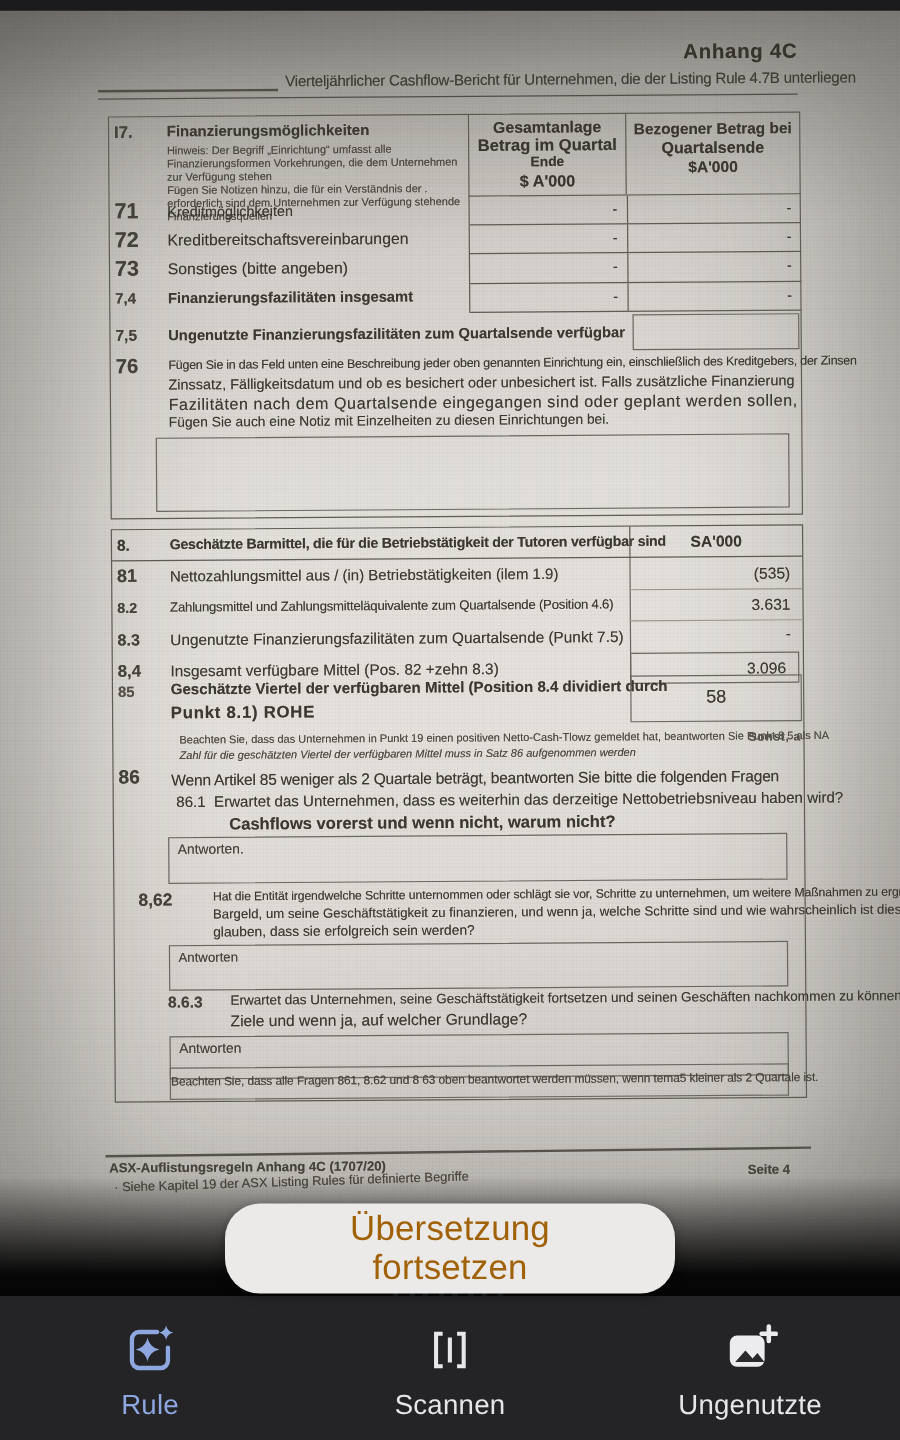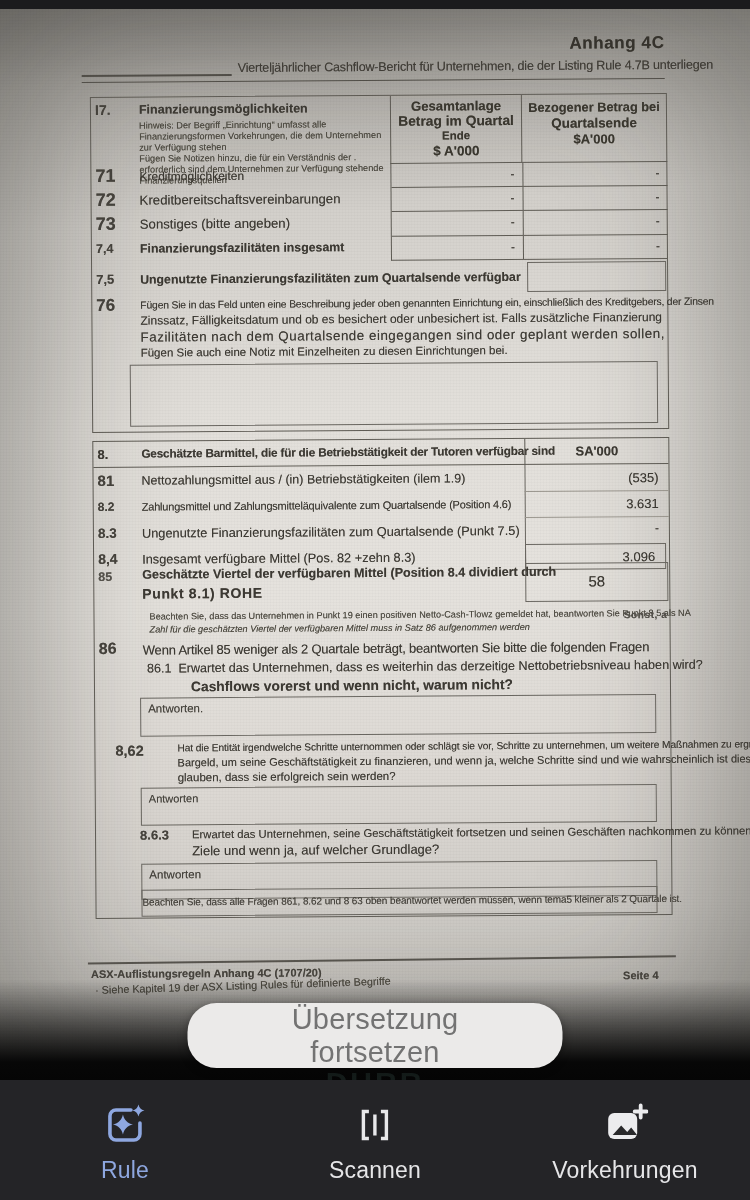--- a/index.html
+++ b/index.html
@@ -30,23 +30,23 @@
   .s7grid{position:absolute;left:299px;top:67px;width:276px;border-top:1.3px solid #5f5c55;border-left:1.3px solid #5f5c55;}
   .grow{display:flex;height:24.2px;border-bottom:1.3px solid #5f5c55;box-sizing:border-box;}
   .grow .c1{width:132px;border-right:1.3px solid #5f5c55;box-sizing:border-box;line-height:22px;}
   .grow .c2{flex:1;line-height:22px;}
 
   .hcell{position:absolute;top:0;height:67px;text-align:center;box-sizing:border-box;color:#3a372f;}
   .anslabel{padding:4px 7px;color:#45423c;}
   .smallnote{font-size:9.2px;line-height:11px;color:#4b483f;}
 
   
-  #pill{position:absolute;left:50%;top:1003px;transform:translateX(-50%);height:65px;
+  #pill{position:absolute;left:50%;top:1003px;transform:translateX(-50%);height:75px;
     background:#ebeae9;border-radius:29px;display:flex;align-items:center;padding:12px 42px;
-    font-size:29px;font-weight:500;color:#737373;z-index:6;letter-spacing:.2px;
+    font-size:29px;font-weight:500;color:#a16207;z-index:6;letter-spacing:.2px;
     box-shadow:0 2px 10px rgba(0,0,0,.35);}
   #faint-text{position:absolute;left:50%;top:1066px;transform:translateX(-50%);z-index:2;
     font-size:30px;font-weight:bold;color:#243430;opacity:.5;letter-spacing:3px;}
   #tabbar{position:absolute;left:0;top:1080px;width:750px;height:120px;background:#242427;z-index:4;}
   .tab{position:absolute;top:0;transform:translateX(-50%);display:flex;flex-direction:column;
        align-items:center;padding-top:22px;cursor:pointer;}
   .tab .lbl{margin-top:9px;font-size:23px;letter-spacing:.2px;}
   .tab-inactive .lbl{color:#e6e6e8;text-align:center;}
   .tab-active .lbl{color:#8ea7e0;}
 </style>
@@ -245,16 +245,16 @@
       </svg>
       <div class="lbl">Scannen</div>
     </div>
 
     <div class="tab tab-inactive" style="left:625px;">
       <svg width="46" height="46" viewBox="0 0 46 46">
         <rect x="6" y="11" width="29" height="26" rx="6" fill="#ececee"></rect>
         <path d="M10.5 33 l8.5 -9.5 l6 6.5 l4 -4.5 l5.5 7 v0.5 Z" fill="#29292b"></path>
         <path d="M38.5 3.5 v12 M32.5 9.5 h12" fill="none" stroke="#ececee" stroke-width="3.8" stroke-linecap="round"></path>
       </svg>
-      <div class="lbl">Vorkehrungen</div>
+      <div class="lbl">Ungenutzte</div>
     </div>
   </nav>
 </div>
 
 </body></html>

